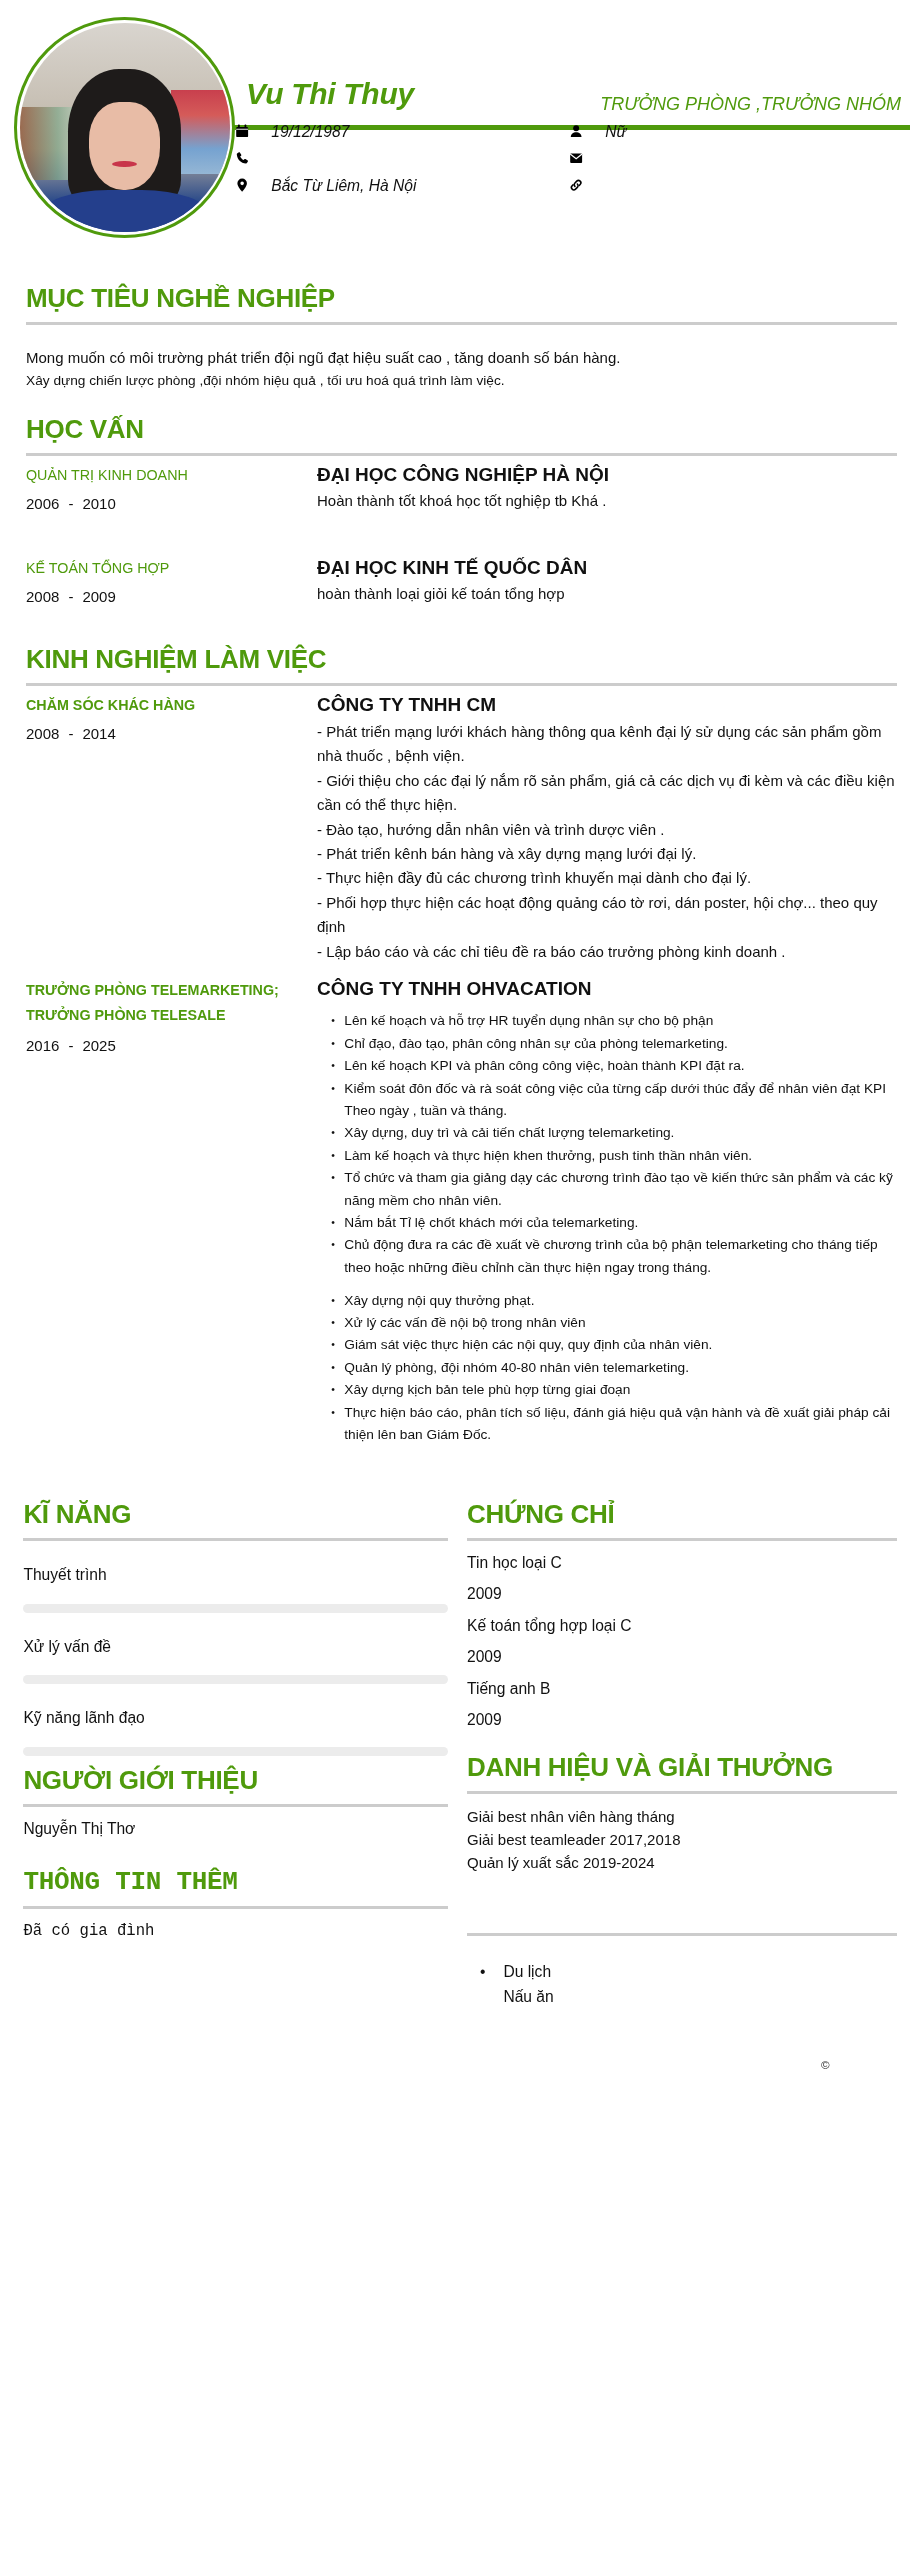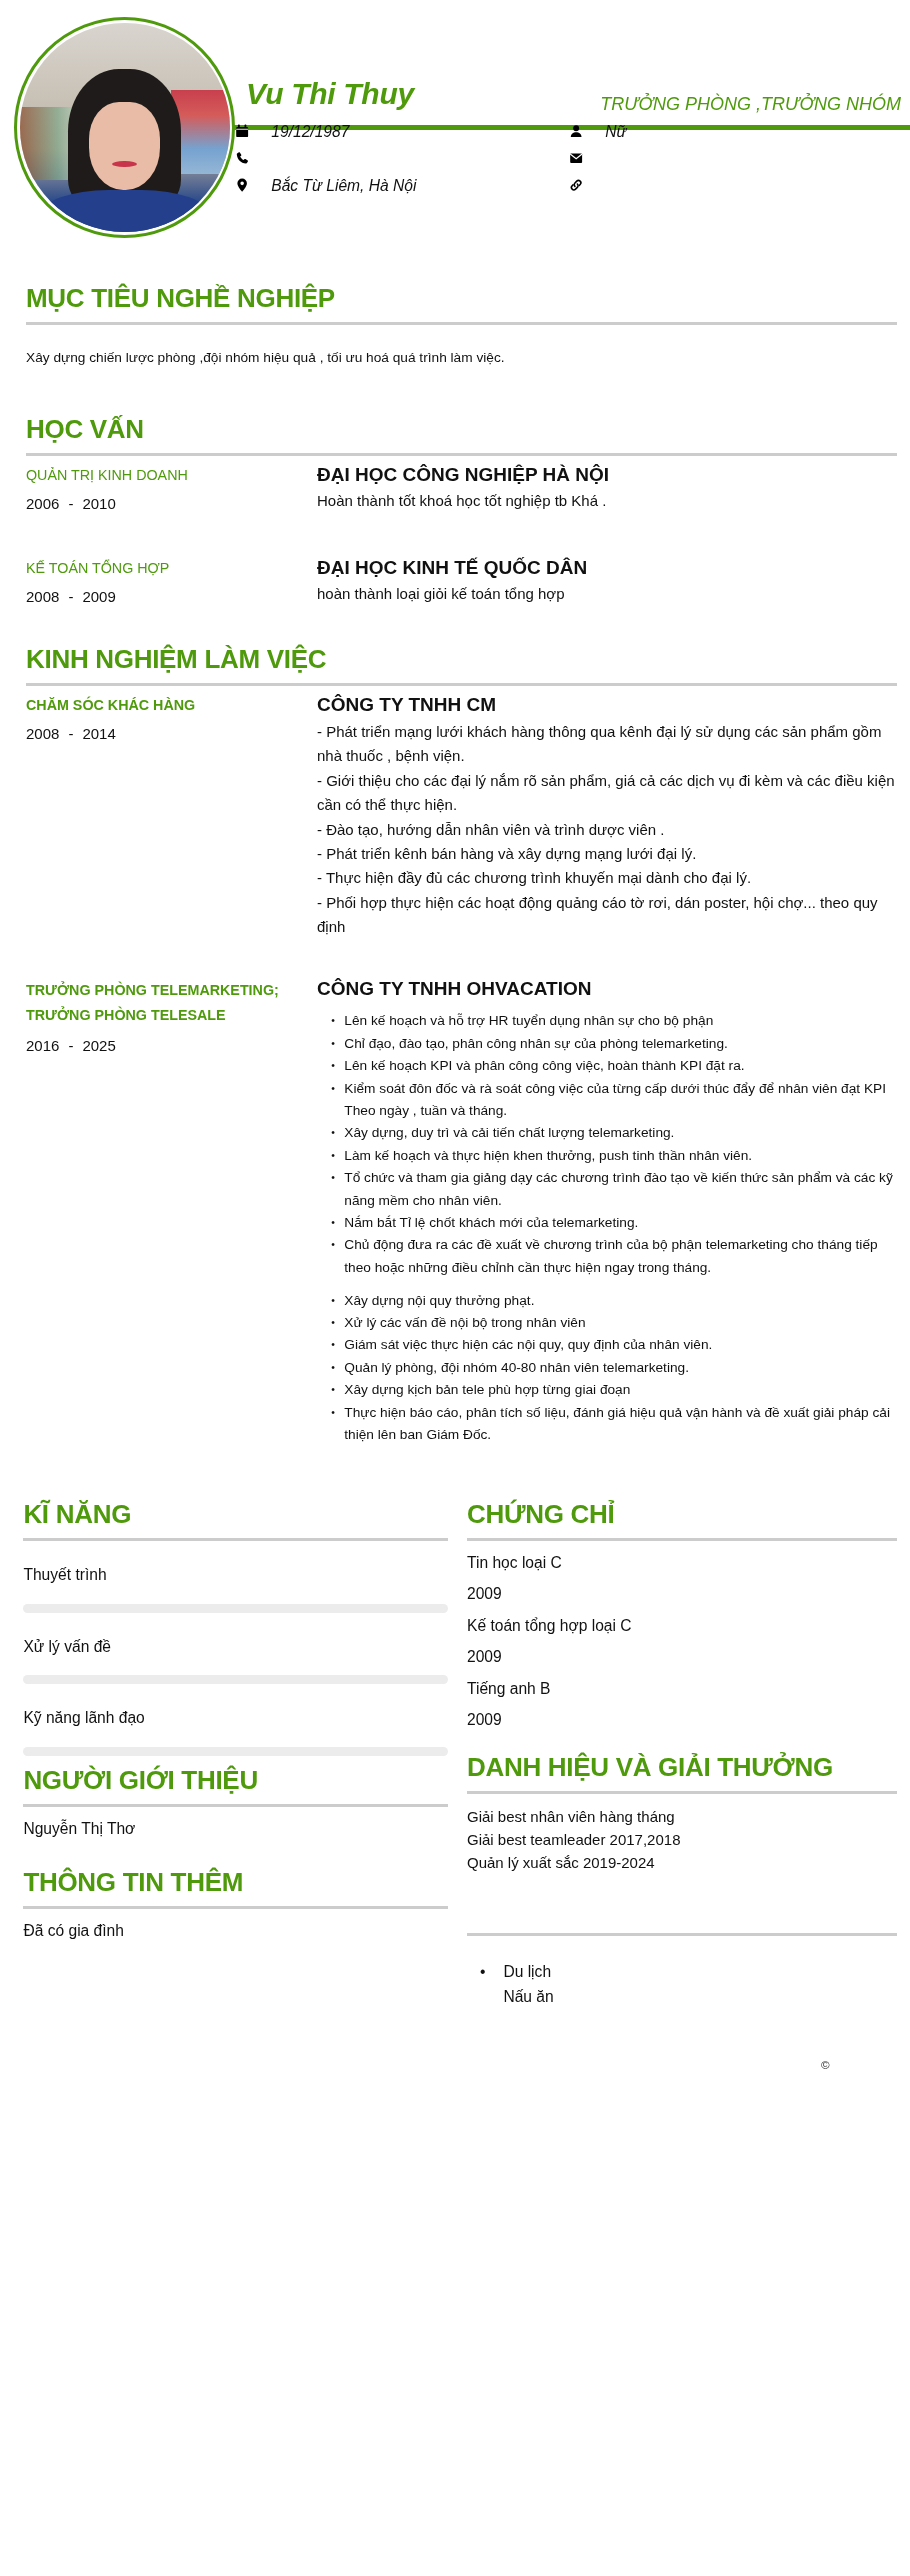--- a/index.html
+++ b/index.html
@@ -173,20 +173,21 @@
       <span class="info-text"></span>
     </div>
   </div>
 </div>
 
 <div class="section" style="top:283px;">
   <div class="sec-title">MỤC TIÊU NGHỀ NGHIỆP</div>
   <div class="sec-rule"></div>
 </div>
 <div class="objective">
+  <p>Mong muốn có môi trường phát triển đội ngũ đạt hiệu suất cao , tăng doanh số bán hàng.</p>
   <p class="small">Xây dựng chiến lược phòng ,đội nhóm hiệu quả , tối ưu hoá quá trình làm việc.</p>
 </div>
 
 <div class="section" style="top:414px;">
   <div class="sec-title">HỌC VẤN</div>
   <div class="sec-rule"></div>
 </div>
 
 <div class="row" style="top:464px;">
   <div class="lcol">
@@ -228,20 +229,21 @@
   </div>
   <div class="rcol">
     <div class="org">CÔNG TY TNHH CM</div>
     <div class="job1-lines">
       <div>- Phát triển mạng lưới khách hàng thông qua kênh đại lý sử dụng các sản phẩm gồm nhà thuốc , bệnh viện.</div>
       <div>- Giới thiệu cho các đại lý nắm rõ sản phẩm, giá cả các dịch vụ đi kèm và các điều kiện cần có thể thực hiện.</div>
       <div>- Đào tạo, hướng dẫn nhân viên và trình dược viên .</div>
       <div>- Phát triển kênh bán hàng và xây dựng mạng lưới đại lý.</div>
       <div>- Thực hiện đầy đủ các chương trình khuyến mại dành cho đại lý.</div>
       <div>- Phối hợp thực hiện các hoạt động quảng cáo tờ rơi, dán poster, hội chợ... theo quy định</div>
+      <div>- Lập báo cáo và các chỉ tiêu đề ra báo cáo trưởng phòng kinh doanh .</div>
     </div>
   </div>
 </div>
 
 <div class="row" style="top:978px;">
   <div class="lcol">
     <div class="major bold" style="line-height:25px;">
       <div>TRƯỞNG PHÒNG TELEMARKETING;</div>
       <div>TRƯỞNG PHÒNG TELESALE</div>
     </div>
@@ -304,21 +306,21 @@
 <div class="col-sec" style="left:467px; width:430px; top:1752px;">
   <div class="sec-title">DANH HIỆU VÀ GIẢI THƯỞNG</div>
   <div class="sec-rule"></div>
   <div style="margin-top:10.4px;">
     <div class="award">Giải best nhân viên hàng tháng</div>
     <div class="award">Giải best teamleader 2017,2018</div>
     <div class="award">Quản lý xuất sắc 2019-2024</div>
   </div>
 </div>
 
-<div class="col-sec" style="left:23.4px; width:425px; top:1867px;">
+<div class="col-sec" style="left:23.4px; width:425px; top:1867px;font-family:Liberation Mono, monospace;">
   <div class="sec-title">THÔNG TIN THÊM</div>
   <div class="sec-rule"></div>
   <div class="plain">Đã có gia đình</div>
 </div>
 
 <div class="col-sec" style="left:467px; width:430px; top:1925px;">
   <div class="sec-rule"></div>
   <div class="hobbies">
     <div class="dot">Du lịch</div>
     <div>Nấu ăn</div>

